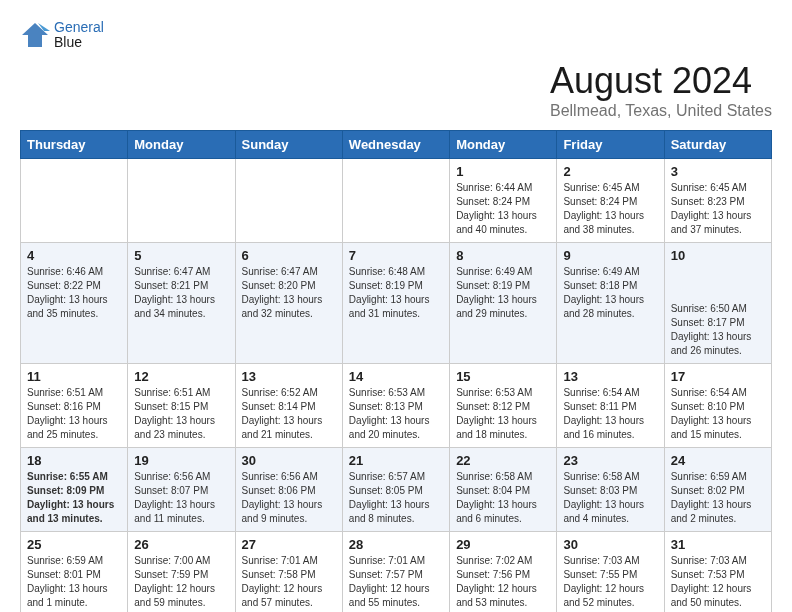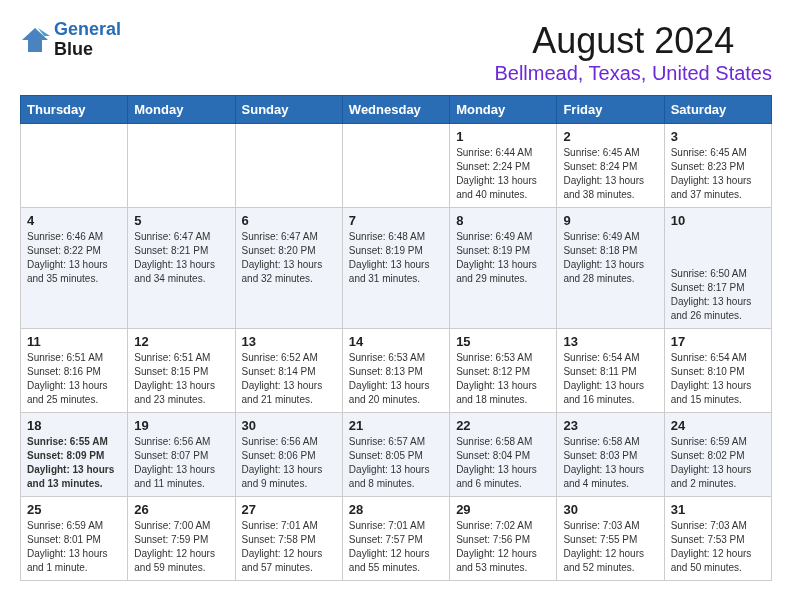--- a/index.html
+++ b/index.html
@@ -19,30 +19,31 @@
     .logo {
       display: flex;
       align-items: center;
       gap: 4px;
     }
     .logo-bird {
       width: 30px;
       height: 28px;
     }
     .title-block {
-      text-align: center;
+      text-align: left;
+      margin-top: 40px;
     }
     .month-title {
       font-size: 36px;
       font-weight: normal;
       color: #1a1a1a;
     }
     .location-title {
-      font-size: 20px;
-      color: #6d28d9;
+      font-size: 16px;
+      color: #737373;
     }
     table {
       width: 100%;
       border-collapse: collapse;
       table-layout: fixed;
     }
     thead tr th {
       background-color: #2a6db5;
       color: #fff;
       text-align: left;
@@ -83,21 +84,21 @@
 </head>
 <body>
 
 <div class="header">
   <div class="logo">
     <svg class="logo-bird" viewBox="0 0 30 28" xmlns="http://www.w3.org/2000/svg">
       <polygon points="15,2 28,14 22,14 22,26 8,26 8,14 2,14" fill="#2a6db5" opacity="0.85"></polygon>
       <polygon points="18,2 30,10 24,10" fill="#4a9ad4"></polygon>
     </svg>
     <div>
-      <div style="font-size:18px;font-weight:bold;color:#1a1a1a;line-height:1.1;">
+      <div style="font-size:14px;font-weight:normal;color:#1a1a1a;line-height:1.1;">
         <span style="color:#2a6db5;">General</span><br>
         <span>Blue</span>
       </div>
     </div>
   </div>
   <div class="title-block">
     <div class="month-title">August 2024</div>
     <div class="location-title">Bellmead, Texas, United States</div>
   </div>
 </div>
@@ -116,21 +117,21 @@
   </thead>
   <tbody id="calendar-body">
   <tr>
         <td class="empty-cell"></td>
         <td class="empty-cell"></td>
         <td class="empty-cell"></td>
         <td class="empty-cell"></td>
         <td>
           <span class="day-num">1</span>
           <div class="day-info" style="white-space: pre-line;">Sunrise: 6:44 AM
-Sunset: 2:24 PM
+Sunset: 8:24 PM
 Daylight: 13 hours
 and 40 minutes.</div>
         </td>
         <td>
           <span class="day-num">2</span>
           <div class="day-info" style="white-space: pre-line;">Sunrise: 6:45 AM
 Sunset: 8:24 PM
 Daylight: 13 hours
 and 38 minutes.</div>
         </td>

